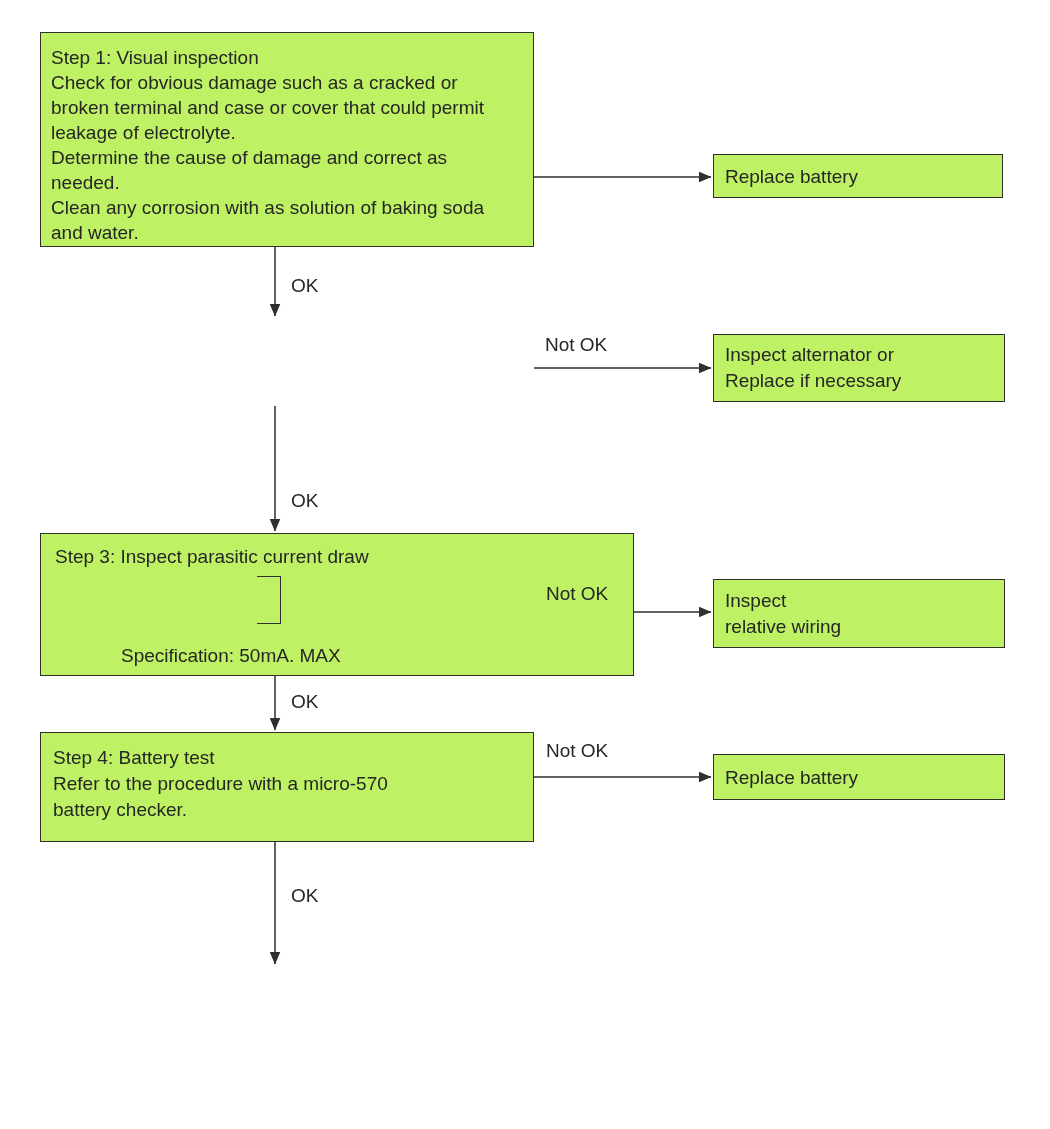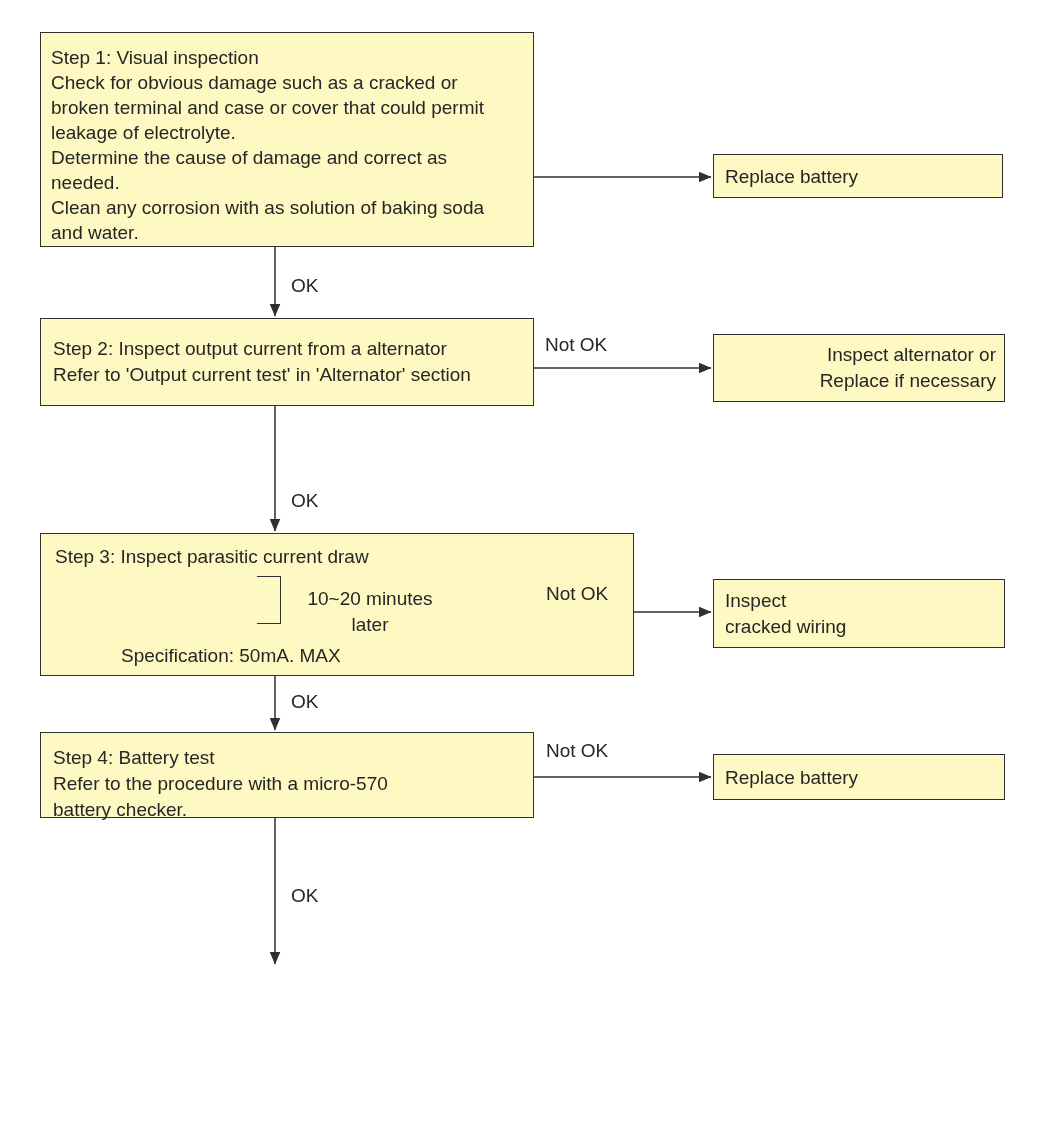--- a/index.html
+++ b/index.html
@@ -8,21 +8,21 @@
     width:1050px;height:1129px;
     background:#ffffff;
     font-family:"Liberation Sans","DejaVu Sans",sans-serif;
     color:#262626;
     overflow:hidden;
   }
   .box{
     position:absolute;
     box-sizing:border-box;
     border:1.5px solid #2f2f2f;
-    background:#fef9c3;
+    background:#bef264;
     font-size:19px;
     line-height:25px;
     white-space:pre-line;
   }
   .lbl{
     position:absolute;
     font-size:19px;
     line-height:24px;
     white-space:pre-line;
   }
@@ -67,46 +67,42 @@
 Determine the cause of damage and correct as
 needed.
 Clean any corrosion with as solution of baking soda
 and water.</div>
 
 
   <div class="box vcenter" style="left:713px;top:154px;width:290px;height:44px;padding-left:11px;">Replace battery</div>
 
   <div class="lbl" style="left:291px;top:274px;">OK</div>
 
-  <div class="box" style="left:40px;top:318px;width:494px;height:88px;padding:17px 8px 0 12px;line-height:26px;">Step 2: Inspect output current from a alternator
-Refer to 'Output current test' in 'Alternator' section</div>
 
   <div class="lbl" style="left:545px;top:333px;">Not OK</div>
 
-  <div class="box" style="left:713px;top:334px;width:292px;height:68px;padding:7px 8px 0 11px;line-height:26px;text-align:right;">Inspect alternator or
+  <div class="box" style="left:713px;top:334px;width:292px;height:68px;padding:7px 8px 0 11px;line-height:26px;">Inspect alternator or
 Replace if necessary</div>
 
   <div class="lbl" style="left:291px;top:489px;">OK</div>
 
   <div class="box" style="left:40px;top:533px;width:594px;height:143px;">
     <div class="abs" style="left:14px;top:10px;">Step 3: Inspect parasitic current draw</div>
     <div class="bracket" style="left:216px;top:42px;width:24px;height:48px;"></div>
-    <div class="abs" style="left:258px;top:52px;width:142px;text-align:center;line-height:26px;">10~20 minutes
-later</div>
     <div class="abs" style="left:32px;top:109px;margin-left:48px;">Specification: 50mA. MAX</div>
   </div>
 
   <div class="lbl" style="left:546px;top:582px;">Not OK</div>
 
   <div class="box" style="left:713px;top:579px;width:292px;height:69px;padding:8px 8px 0 11px;line-height:26px;">Inspect
-cracked wiring</div>
+relative wiring</div>
 
   <div class="lbl" style="left:291px;top:690px;">OK</div>
 
-  <div class="box" style="left:40px;top:732px;width:494px;height:86px;padding:12px 8px 0 12px;line-height:26px;">Step 4: Battery test
+  <div class="box" style="left:40px;top:732px;width:494px;height:110px;padding:12px 8px 0 12px;line-height:26px;">Step 4: Battery test
 Refer to the procedure with a micro-570
 battery checker.</div>
 
   <div class="lbl" style="left:546px;top:739px;">Not OK</div>
 
   <div class="box vcenter" style="left:713px;top:754px;width:292px;height:46px;padding-left:11px;">Replace battery</div>
 
   <div class="lbl" style="left:291px;top:884px;">OK</div>
 
 

